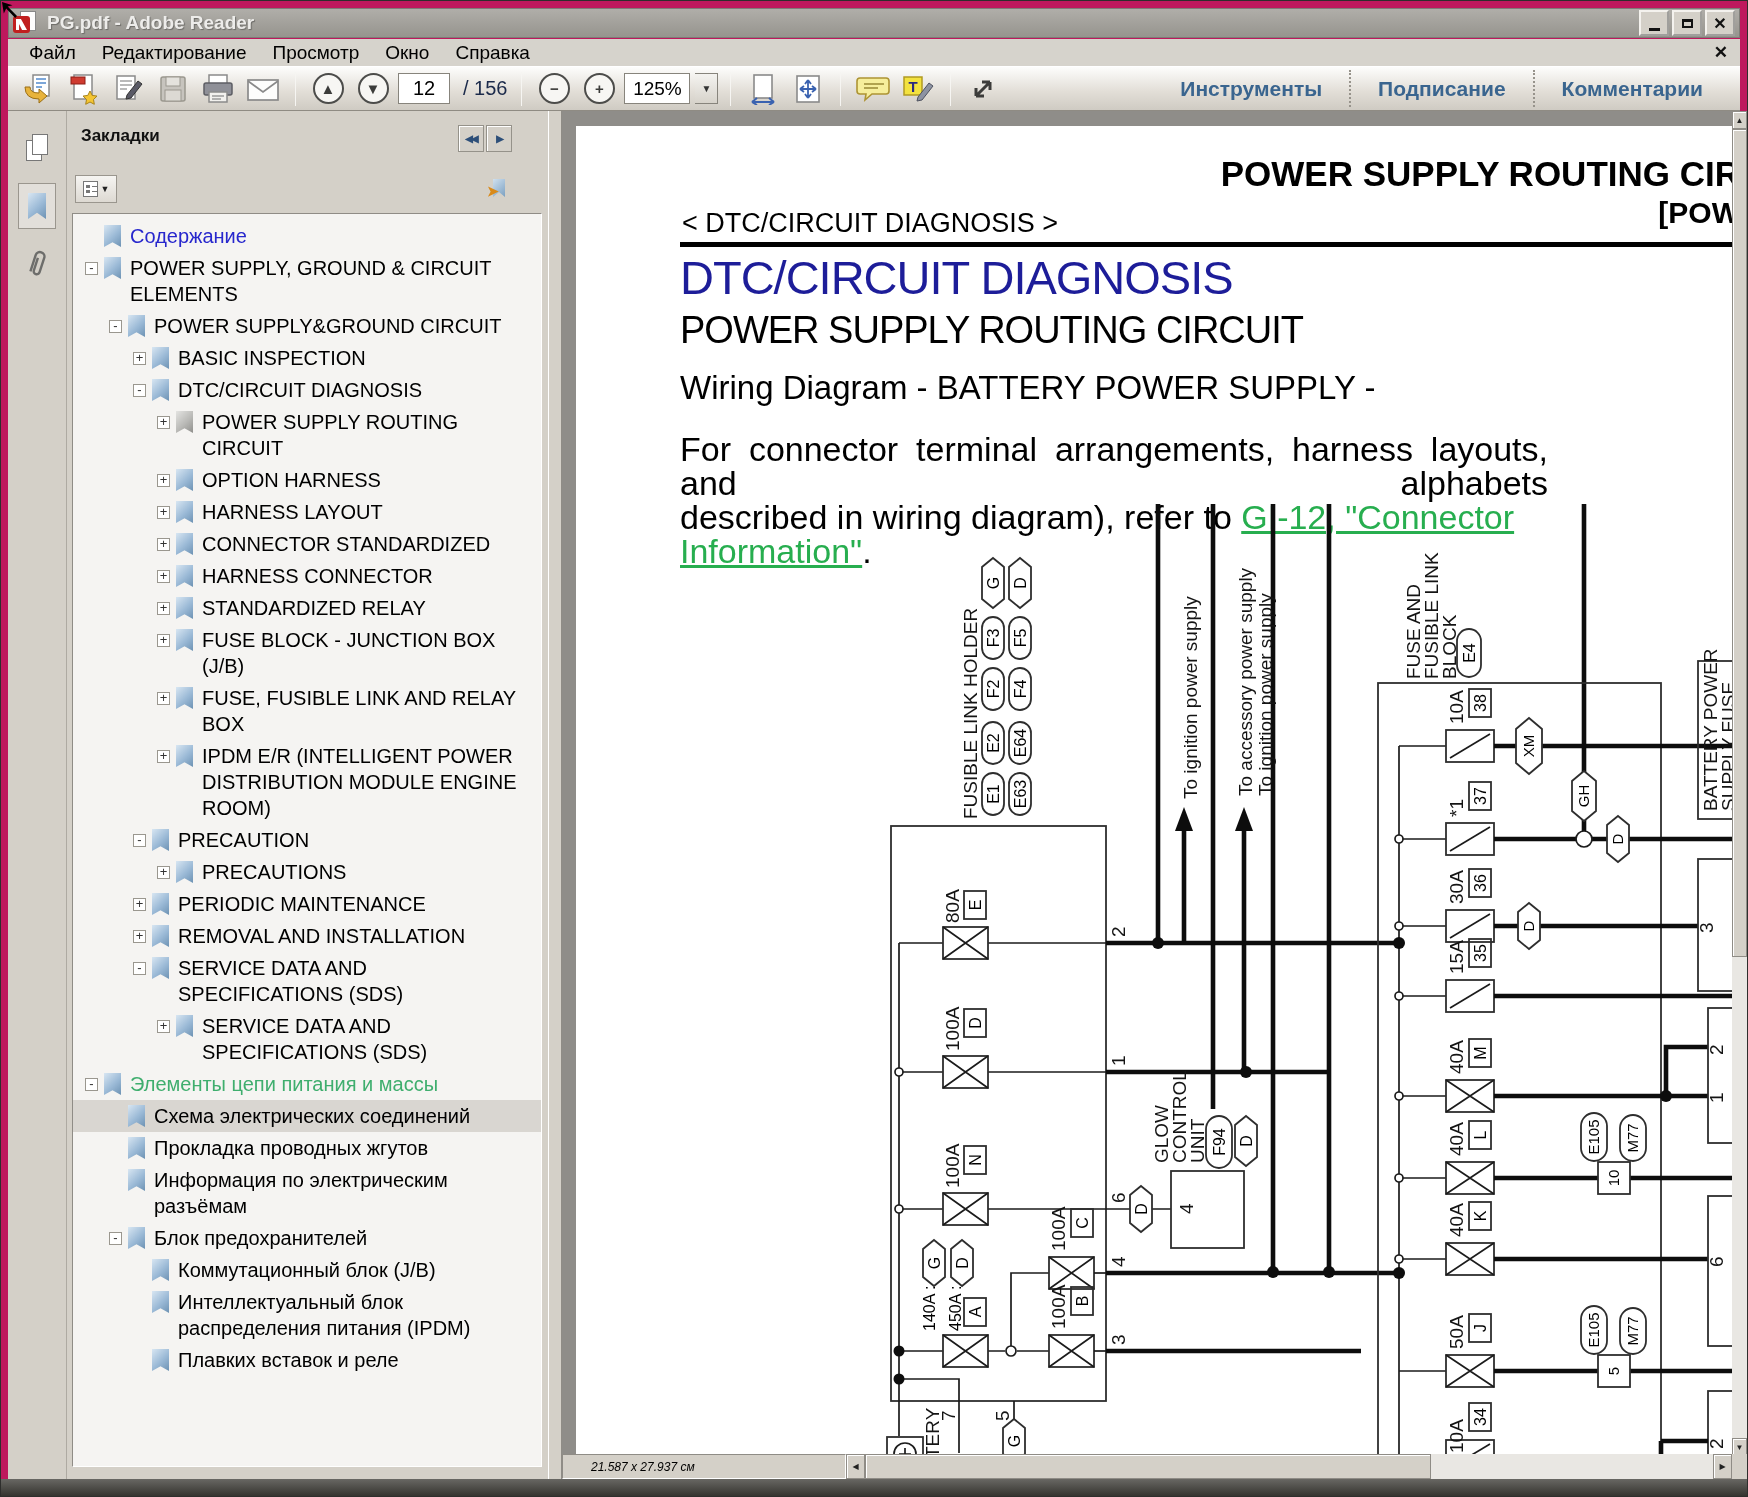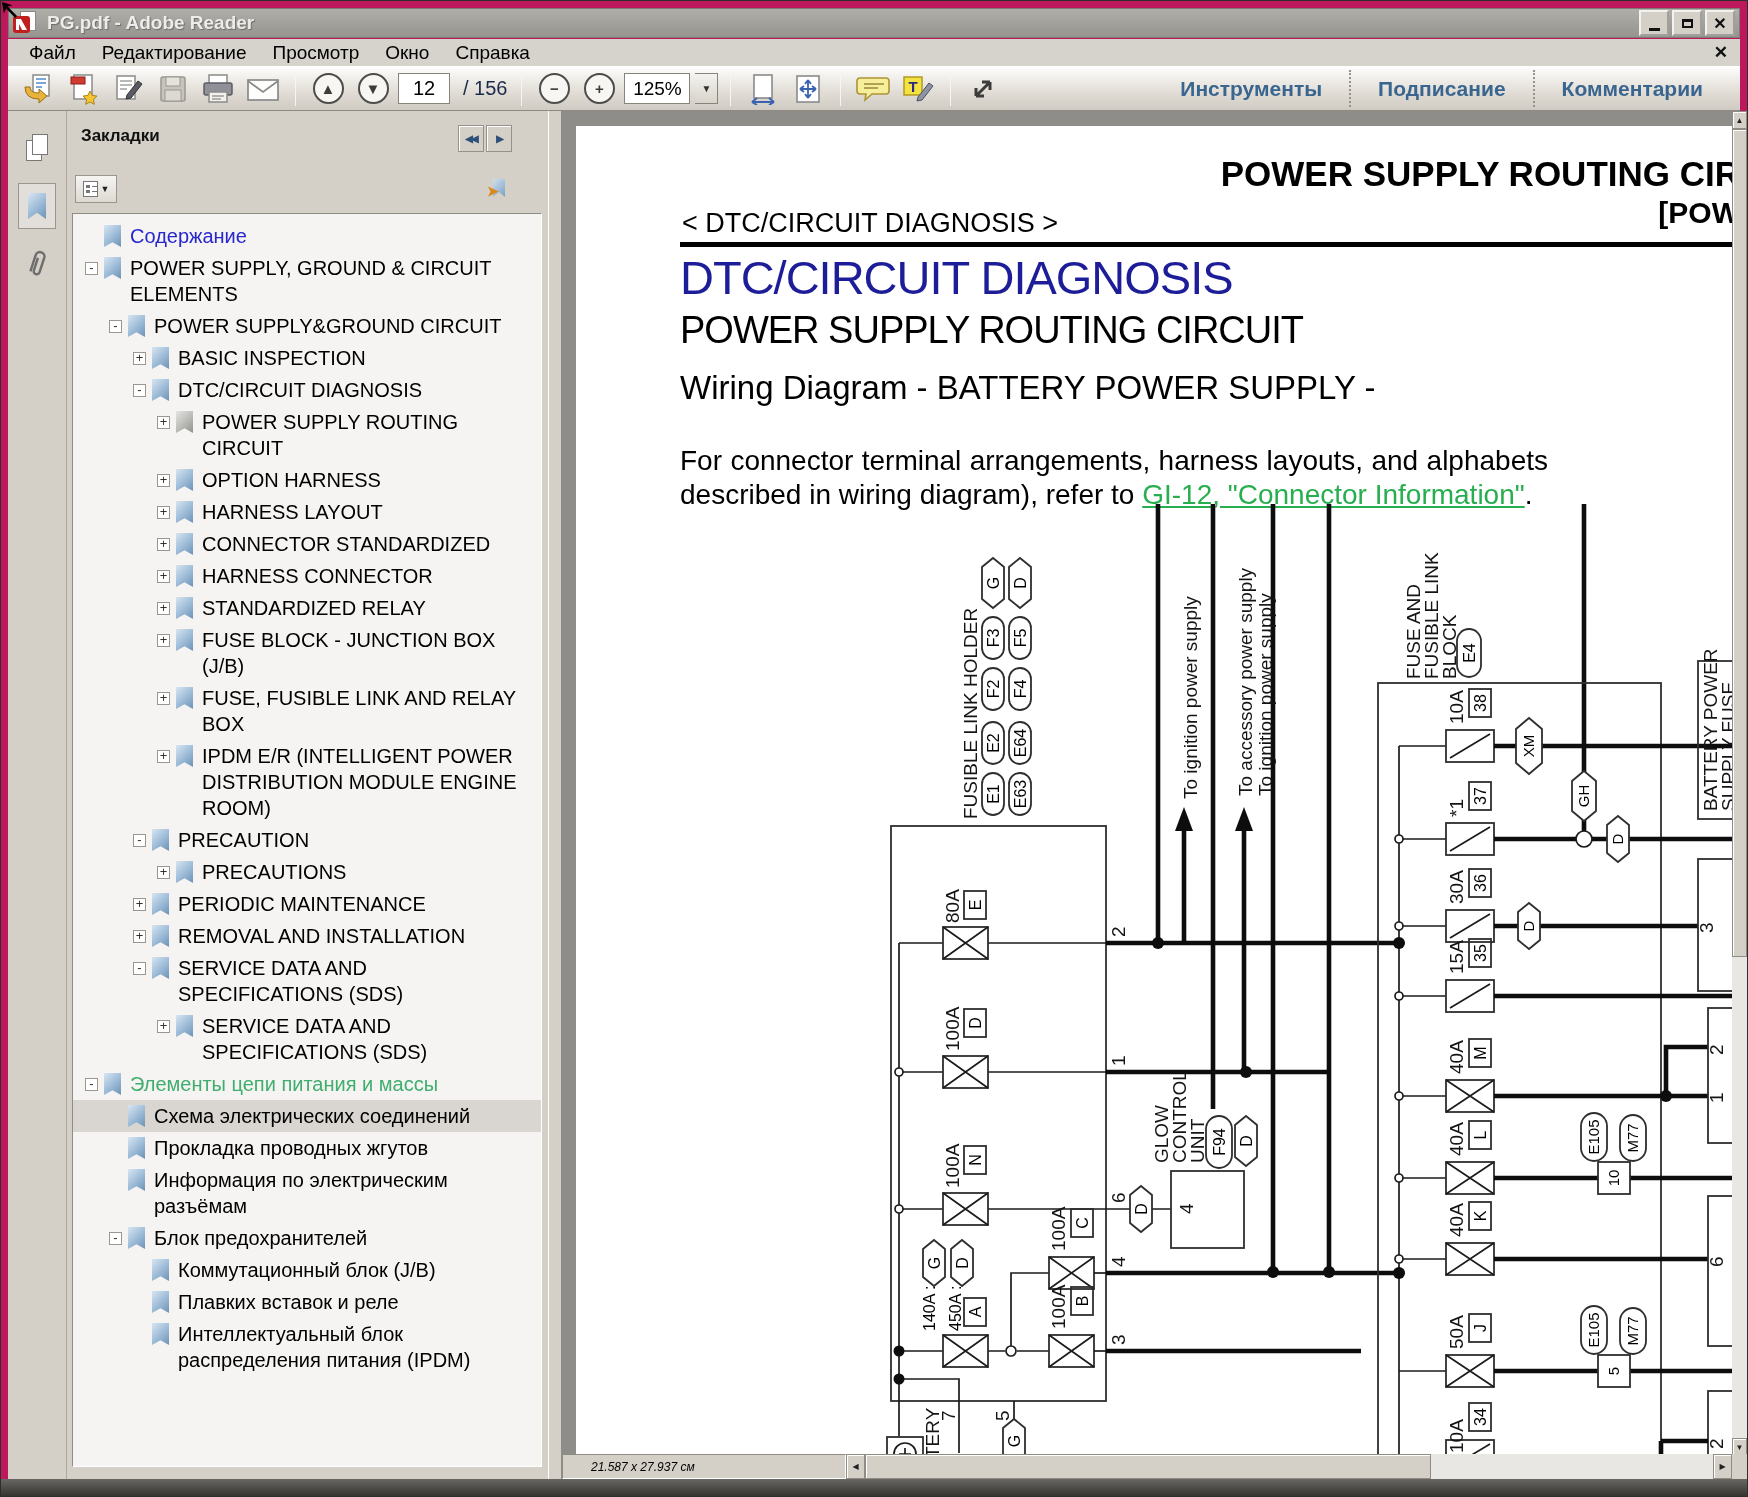--- a/index.html
+++ b/index.html
@@ -92,21 +92,21 @@
   
   .docpane{position:absolute;left:561px;top:110px;right:0;bottom:17px;background:#8f8d89;}
   .page{position:absolute;left:14px;top:15px;width:1158px;height:1330px;background:#fff;overflow:hidden;color:#000;}
   .kick1{position:absolute;top:28px;right:-6px;font-size:35px;font-weight:bold;white-space:nowrap;}
   .kick2{position:absolute;top:70px;right:-6px;font-size:30px;font-weight:bold;white-space:nowrap;}
   .crumb{position:absolute;left:106px;top:82px;font-size:27px;}
   .rule{position:absolute;left:104px;right:0;top:116px;height:5px;background:#000;}
   .dh1{position:absolute;left:104px;top:124px;font-size:47px;color:#1d1d99;letter-spacing:-1px;}
   .dh2{position:absolute;left:104px;top:183px;font-size:38px;letter-spacing:-1px;}
   .dh3{position:absolute;left:104px;top:243px;font-size:33px;}
-  .para{position:absolute;left:104px;top:318px;width:868px;font-size:28px;line-height:34px;}
+  .para{position:absolute;left:104px;top:306px;width:868px;font-size:34px;line-height:34px;}
   .para .j{display:block;text-align:justify;text-align-last:justify;}
   .glink{color:#27ae4f;text-decoration:underline;}
   .wiring{position:absolute;left:205px;top:375px;width:960px;height:958px;}
   
   .dw{fill:none;stroke:#1b1b1b;stroke-width:1.7px;}
   .dW{fill:none;stroke:#0d0d0d;stroke-width:4.6px;}
   .db{fill:none;stroke:#2e2e2e;stroke-width:1.8px;}
   .dbg{fill:#fff;stroke:#2e2e2e;stroke-width:1.8px;}
   .dt{font-size:19px;fill:#141414;font-family:"Liberation Sans",sans-serif;}
   .dts{font-size:15px;}
@@ -441,26 +441,26 @@
           <span class="bl">Блок предохранителей</span>
         </div>
       <div class="bm l2">
           <span class="exp hid"></span>
           <span class="bic"></span>
           <span class="bl">Коммутационный блок (J/B)</span>
         </div>
       <div class="bm l2">
           <span class="exp hid"></span>
           <span class="bic"></span>
+          <span class="bl">Интеллектуальный блок распределения питания (IPDM)</span>
+        </div>
+      <div class="bm l2">
+          <span class="exp hid"></span>
+          <span class="bic"></span>
           <span class="bl">Плавких вставок и реле</span>
-        </div>
-      <div class="bm l2">
-          <span class="exp hid"></span>
-          <span class="bic"></span>
-          <span class="bl">Интеллектуальный блок распределения питания (IPDM)</span>
         </div>
     </div>
   </div>
 
   <div class="splitter"></div>
 
   <div class="docpane">
     <div class="page">
       <div class="kick1">POWER SUPPLY ROUTING CIR</div>
       <div class="kick2">[POW</div>

